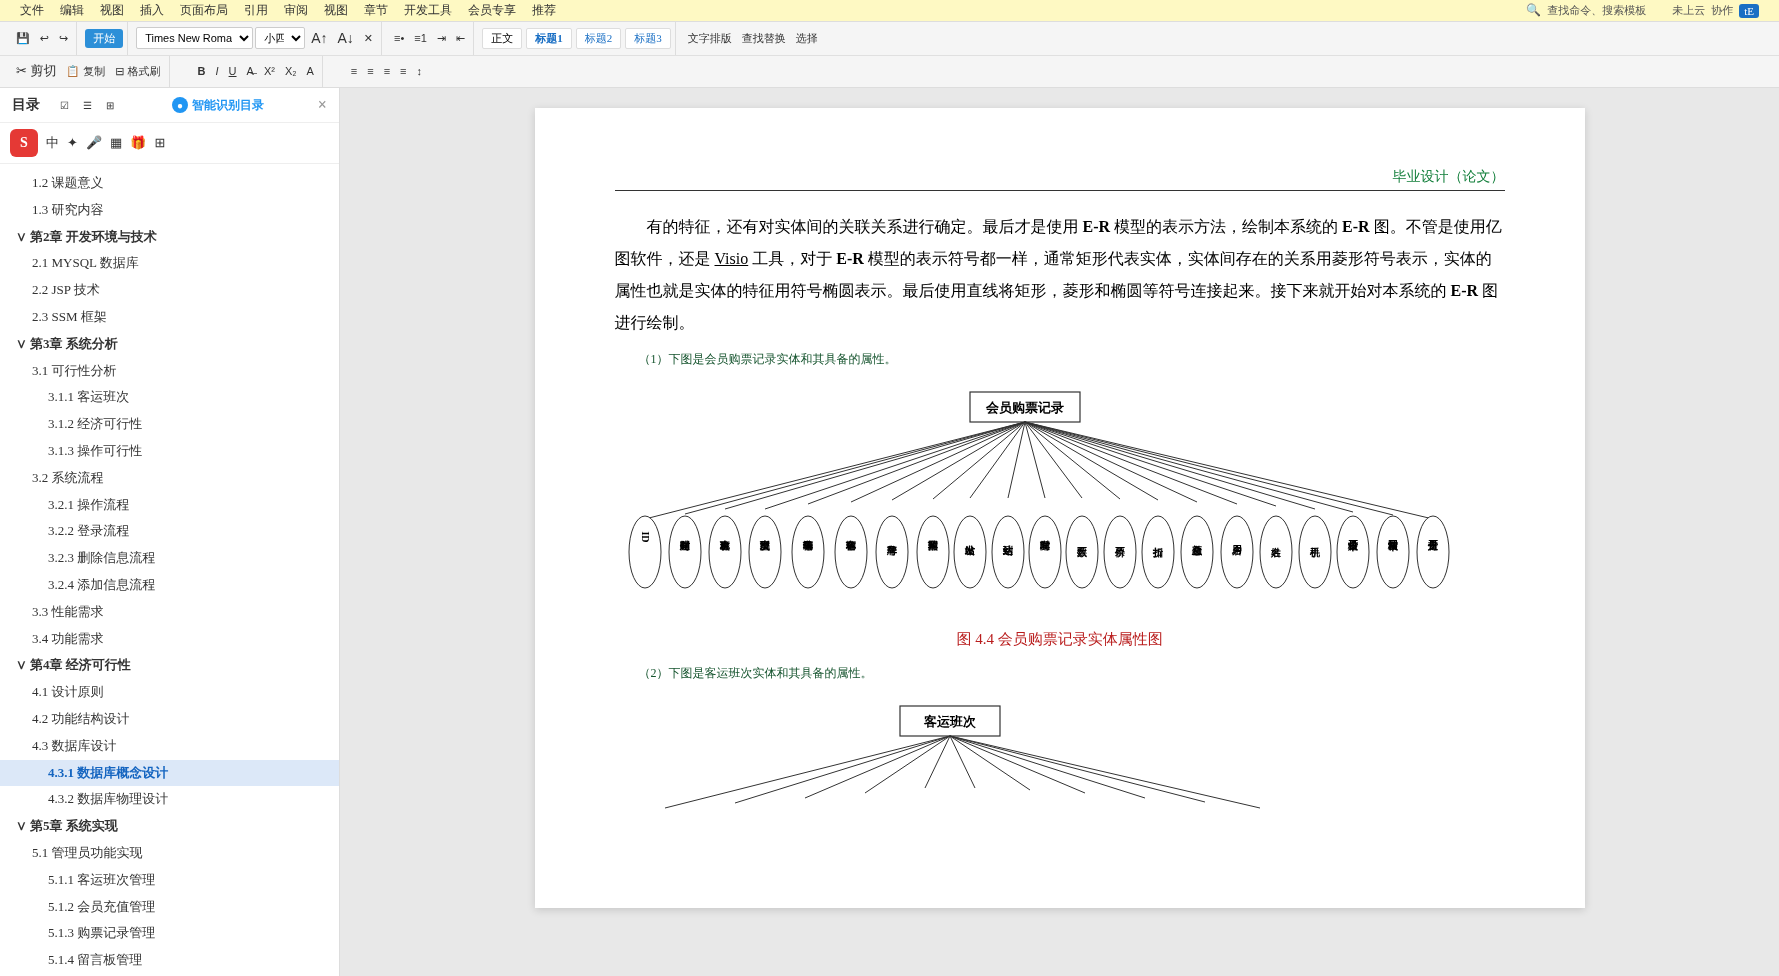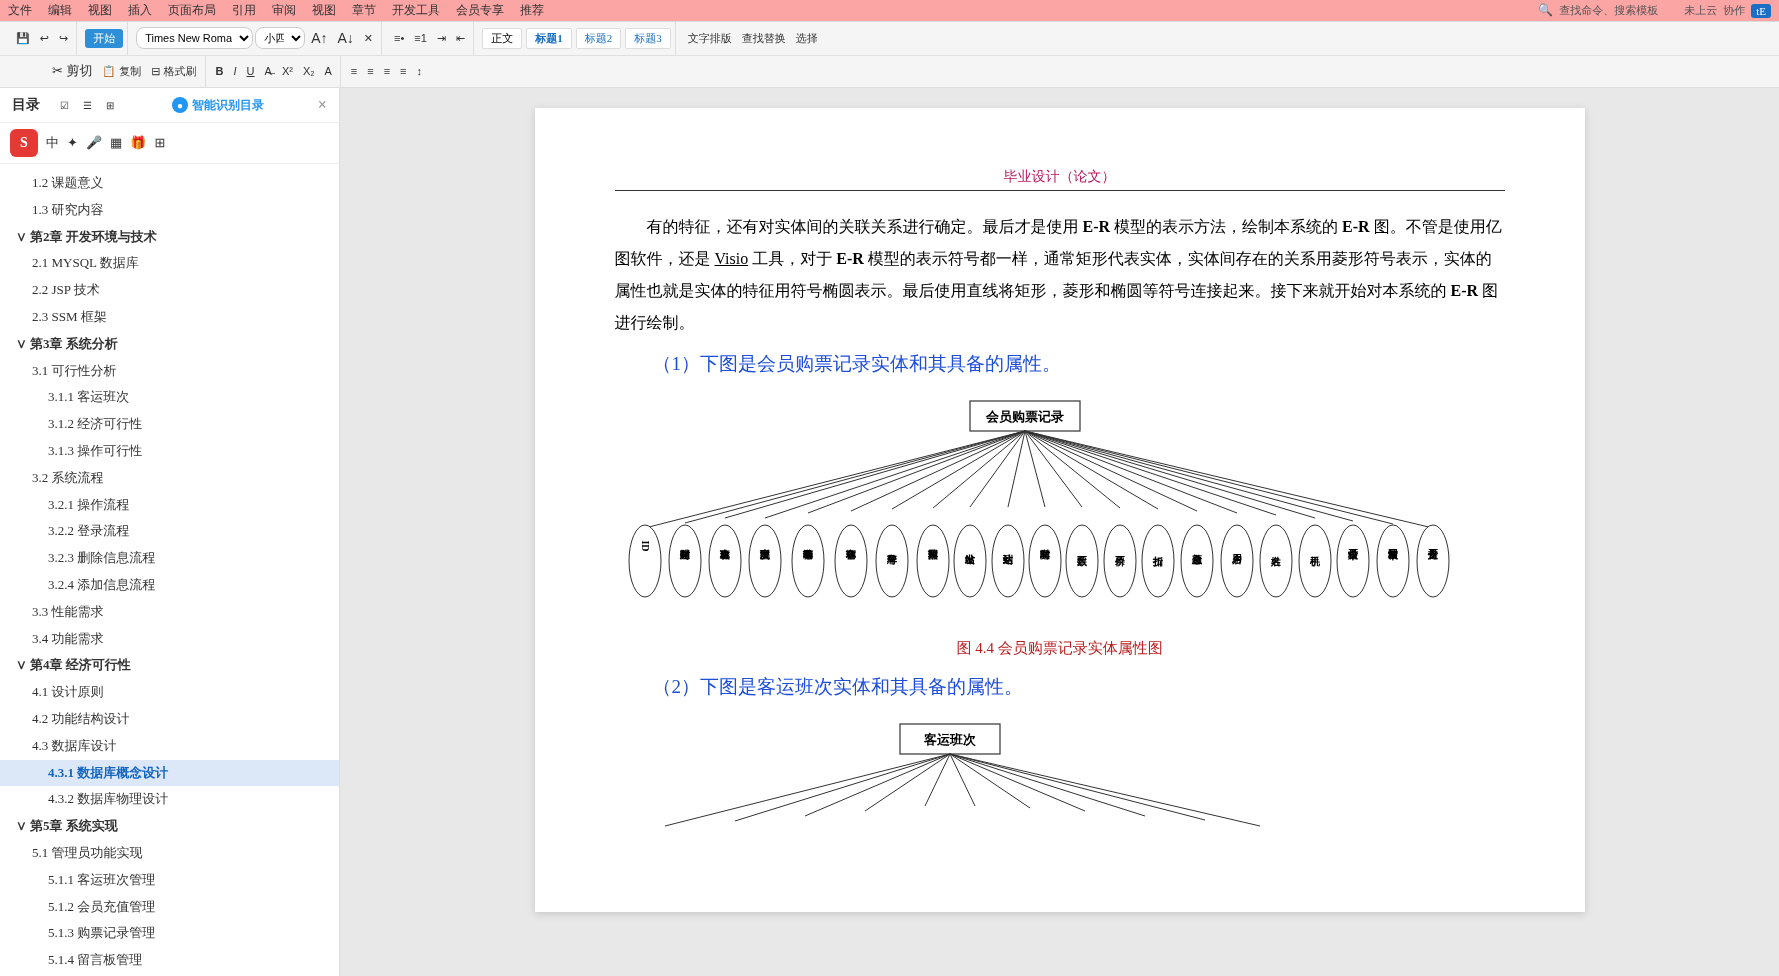--- a/index.html
+++ b/index.html
@@ -1,25 +1,25 @@
 <!DOCTYPE html>
 <html><head>
   <meta charset="utf-8">
   <style>
     * { margin: 0; padding: 0; box-sizing: border-box; }
     body { font-family: 'Times New Roman', SimSun, serif; background: #f0f0f0; overflow: hidden; width: 1779px; height: 976px; }
 
     
     .menu-bar {
       height: 22px;
-      background: #fca5a5;
+      background: #fef9c3;
       border-bottom: 1px solid #ddd;
       display: flex;
       align-items: center;
-      padding: 0 8px;
+      padding: 0 20px;
       font-size: 12px;
       color: #333;
       gap: 16px;
     }
     .menu-bar span { cursor: pointer; white-space: nowrap; }
 
     
     .toolbar {
       height: 66px;
       background: #f5f5f5;
@@ -33,22 +33,21 @@
       align-items: center;
       padding: 0 8px;
       gap: 4px;
       border-bottom: 1px solid #e0e0e0;
     }
     .toolbar-row2 {
       height: 32px;
       display: flex;
       align-items: center;
       padding: 0 8px;
-      gap: 2px;
-      margin-left: 36px;
+      gap: 20px;
     }
     .toolbar-group {
       display: flex;
       align-items: center;
       gap: 2px;
       padding: 0 4px;
       border-right: 1px solid #ddd;
       height: 100%;
     }
     .toolbar-group:last-child { border-right: none; }
@@ -63,21 +62,21 @@
       white-space: nowrap;
     }
     .tb-btn.bold { font-weight: bold; }
     .tb-btn.italic { font-style: italic; }
     .tb-btn.underline { text-decoration: underline; }
     .font-selector {
       border: 1px solid #ccc;
       background: white;
       padding: 1px 4px;
       font-size: 11px;
-      border-radius: 8px;
+      border-radius: 2px;
       height: 22px;
     }
     .style-box {
       background: white;
       border: 1px solid #ddd;
       padding: 2px 8px;
       font-size: 11px;
       border-radius: 2px;
       cursor: pointer;
       text-align: right;
@@ -195,23 +194,23 @@
     }
     .doc-page {
       width: 1050px;
       background: white;
       box-shadow: 0 2px 8px rgba(0,0,0,0.15);
       padding: 60px 80px;
       min-height: 800px;
       position: relative;
     }
     .doc-header-right {
-      text-align: center;
+      text-align: right;
       font-size: 14px;
-      color: #be185d;
+      color: #15803d;
       margin-bottom: 20px;
       border-bottom: 1px solid #333;
       padding-bottom: 4px;
     }
     .doc-paragraph {
       font-size: 16px;
       line-height: 2;
       color: #000;
       text-indent: 2em;
       margin-bottom: 8px;
@@ -220,22 +219,22 @@
     .doc-paragraph .underline { text-decoration: underline; }
     .bold-text { font-weight: bold; }
     .doc-caption {
       text-align: center;
       font-size: 15px;
       color: #b91c1c;
       margin: 8px 0 16px;
       font-family: SimSun, serif;
     }
     .doc-subtitle {
-      font-size: 19px;
-      color: #1d4ed8;
+      font-size: 12px;
+      color: #14532d;
       margin: 12px 0;
       text-indent: 2em;
       font-family: SimSun, serif;
     }
 
     
     .er-diagram {
       width: 100%;
       margin: 16px 0;
       display: flex;

